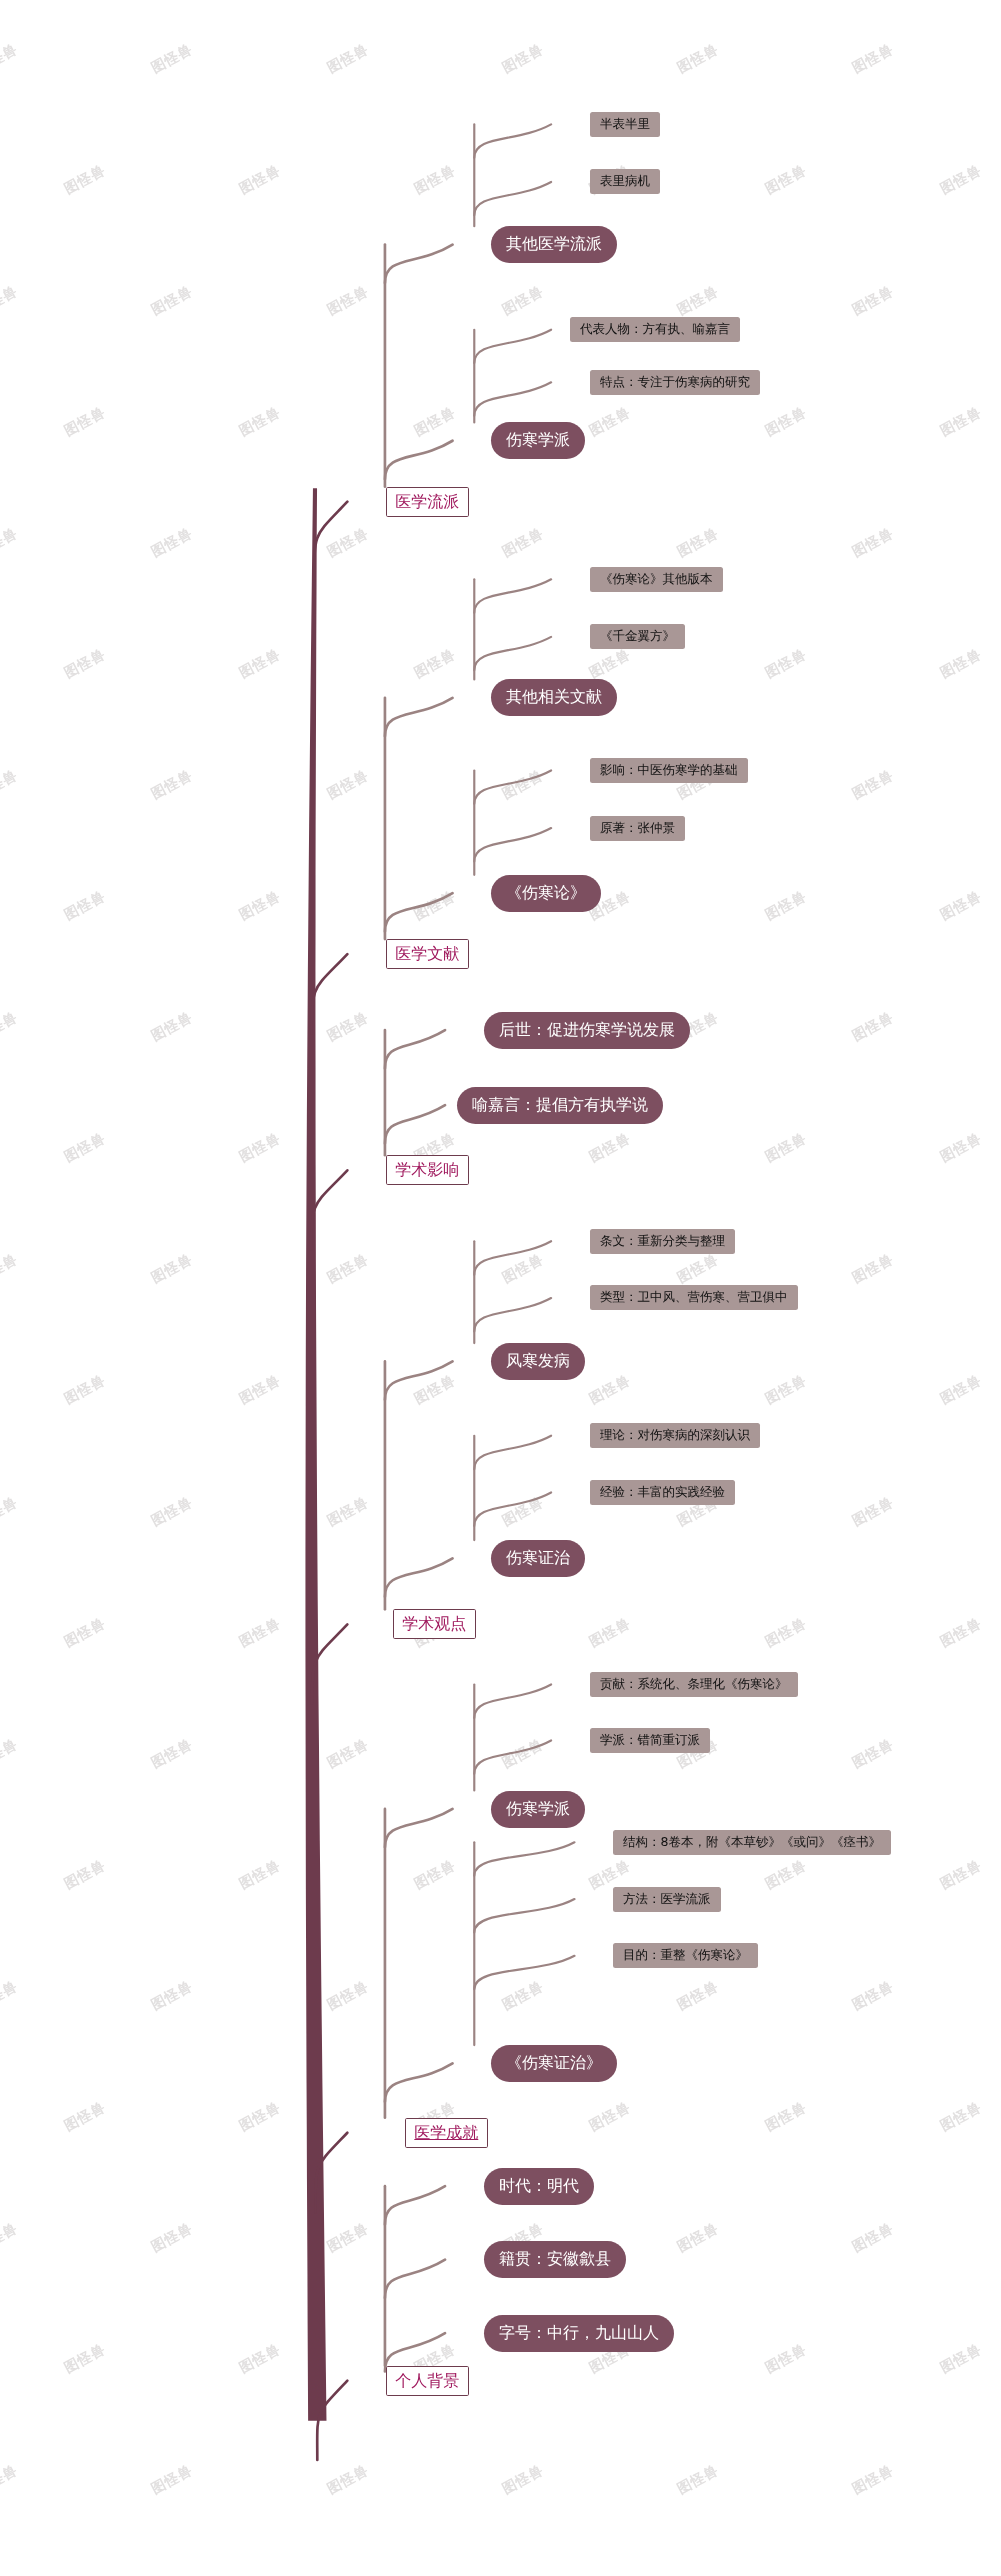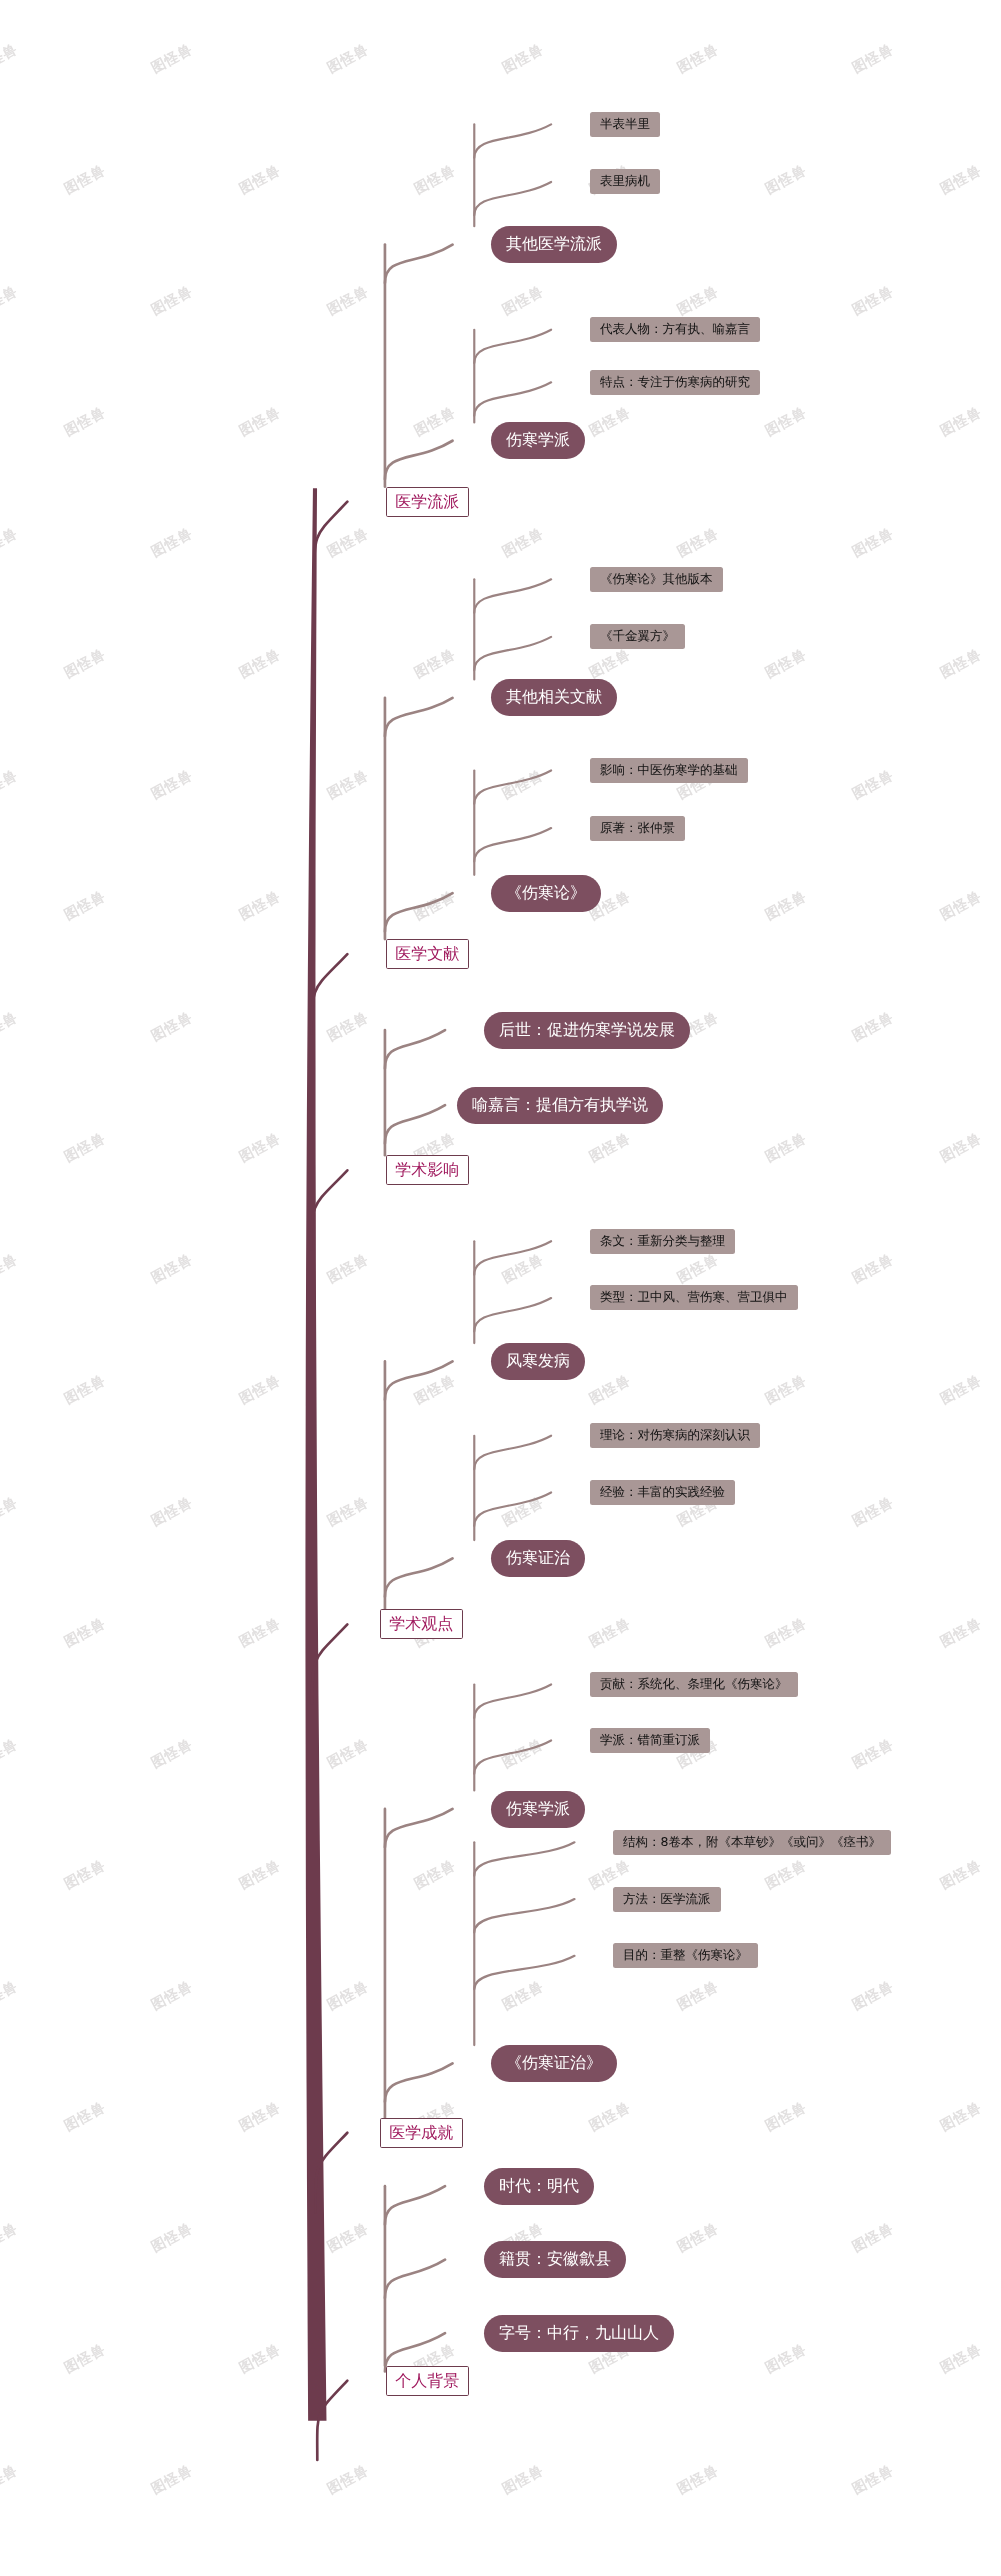--- a/index.html
+++ b/index.html
@@ -237,21 +237,21 @@
       </div>
       <div class="node n3" style="left: 551px; top: 112px;">
         <span>半表半里</span>
       </div>
       <div class="node n3" style="left: 551px; top: 169px;">
         <span>表里病机</span>
       </div>
       <div class="node n2" style="left: 452px; top: 422px;">
         <span>伤寒学派</span>
       </div>
-      <div class="node n3" style="left: 551px; top: 317px;">
+      <div class="node n3" style="left: 531px; top: 317px;">
         <span>代表人物：方有执、喻嘉言</span>
       </div>
       <div class="node n3" style="left: 551px; top: 370px;">
         <span>特点：专注于伤寒病的研究</span>
       </div>
       <div class="node n1" style="left: 347px; top: 939px;">
         <span>医学文献</span>
       </div>
       <div class="node n2" style="left: 452px; top: 679px;">
         <span>其他相关文献</span>
@@ -273,42 +273,42 @@
       </div>
       <div class="node n1" style="left: 347px; top: 1155px;">
         <span>学术影响</span>
       </div>
       <div class="node n2" style="left: 445px; top: 1012px;">
         <span>后世：促进伤寒学说发展</span>
       </div>
       <div class="node n2" style="left: 418px; top: 1087px;">
         <span>喻嘉言：提倡方有执学说</span>
       </div>
-      <div class="node n1" style="left: 341px; top: 1609px;">
+      <div class="node n1" style="left: 354px; top: 1609px;">
         <span>学术观点</span>
       </div>
       <div class="node n2" style="left: 452px; top: 1343px;">
         <span>风寒发病</span>
       </div>
       <div class="node n3" style="left: 551px; top: 1229px;">
         <span>条文：重新分类与整理</span>
       </div>
       <div class="node n3" style="left: 551px; top: 1285px;">
         <span>类型：卫中风、营伤寒、营卫俱中</span>
       </div>
       <div class="node n2" style="left: 452px; top: 1540px;">
         <span>伤寒证治</span>
       </div>
       <div class="node n3" style="left: 551px; top: 1423px;">
         <span>理论：对伤寒病的深刻认识</span>
       </div>
       <div class="node n3" style="left: 551px; top: 1480px; justify-content: center;">
         <span>经验：丰富的实践经验</span>
       </div>
-      <div class="node n1" style="left: 341px; top: 2118px;">
+      <div class="node n1" style="left: 366px; top: 2118px; text-decoration: underline;">
         <span>医学成就</span>
       </div>
       <div class="node n2" style="left: 452px; top: 1791px;">
         <span>伤寒学派</span>
       </div>
       <div class="node n3" style="left: 551px; top: 1672px;">
         <span>贡献：系统化、条理化《伤寒论》</span>
       </div>
       <div class="node n3" style="left: 551px; top: 1728px;">
         <span>学派：错简重订派</span>

